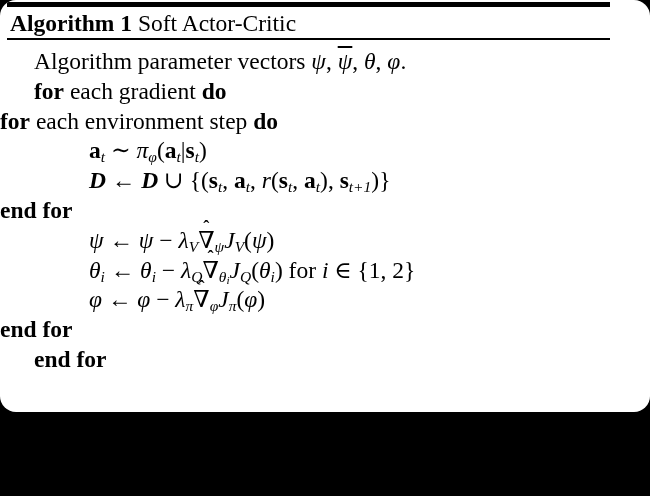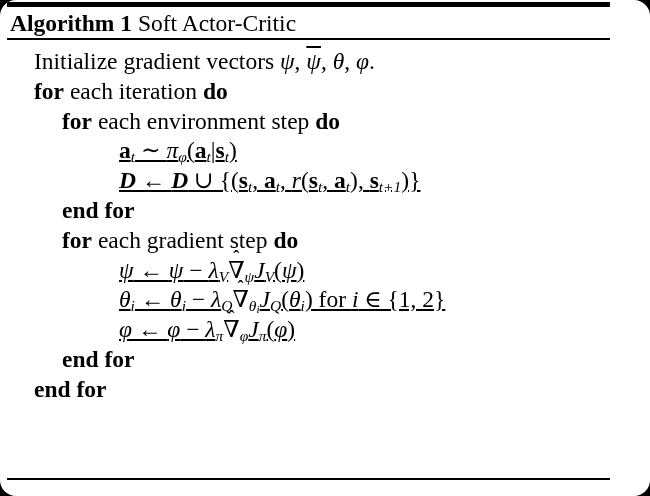--- a/index.html
+++ b/index.html
@@ -3,21 +3,21 @@
 <meta charset="utf-8">
 <style>
   html, body {
     margin: 0;
     padding: 0;
     background: var(--outside-bg, #000);
   }
   .page {
     position: relative;
     width: 650px;
-    height: 496px;
+    height: 412px;
     background: var(--page-bg, #fff);
     color: var(--text-color, #000);
     border-radius: 16px;
     overflow: hidden;
     font-family: "Liberation Serif", "DejaVu Serif", "DejaVu Sans", serif;
   }
   .rule {
     position: absolute;
     left: 7px;
     width: 603px;
@@ -40,22 +40,22 @@
     left: 0;
     right: 0;
     font-size: 23.5px;
   }
   .algo-line {
     line-height: 29.8px;
     height: 29.8px;
     white-space: pre;
   }
   .ind0 { padding-left: 34px; }
-  .ind1 { padding-left: 62px; }
-  .ind2 { padding-left: 119px; text-decoration: underline; }
+  .ind1 { }
+  .ind2 { padding-left: 89px; }
   .rb  { font-weight: bold; }
   .it  { font-style: italic; }
   .cal { font-style: italic; font-weight: bold; }
   .sub {
     font-size: 0.66em;
     vertical-align: -0.28em;
   }
   .ssub {
     font-size: 0.48em;
     vertical-align: -0.52em;
@@ -76,27 +76,26 @@
   }
 </style>
 </head>
 <body>
 
 <div class="page">
   <div class="rule rule-thick"></div>
   <div class="algo-title"><span class="rb">Algorithm 1</span> <span>Soft Actor-Critic</span></div>
   <div class="rule rule-thin"></div>
   <div class="algo-body">
-      <div class="algo-line ind0"><span>Initialize gradient vectors </span><span class="it">ψ</span><span>, </span><span class="it bar">ψ</span><span>, </span><span class="it">θ</span><span>, </span><span class="it">φ</span><span>.</span></div>
-      <div class="algo-line ind0"><span class="rb">for</span><span> each iteration </span><span class="rb">do</span></div>
+      <div class="algo-line ind0"><span>Algorithm parameter vectors </span><span class="it">ψ</span><span>, </span><span class="it bar">ψ</span><span>, </span><span class="it">θ</span><span>, </span><span class="it">φ</span><span>.</span></div>
+      <div class="algo-line ind0"><span class="rb">for</span><span> each gradient </span><span class="rb">do</span></div>
       <div class="algo-line ind1"><span class="rb">for</span><span> each environment step </span><span class="rb">do</span></div>
       <div class="algo-line ind2"><span class="rb">a</span><span class="it sub">t</span><span> ∼ </span><span class="it">π</span><span class="it sub">φ</span><span>(</span><span class="rb">a</span><span class="it sub">t</span><span>|</span><span class="rb">s</span><span class="it sub">t</span><span>)</span></div>
       <div class="algo-line ind2"><span class="cal">D</span><span> ← </span><span class="cal">D</span><span> ∪ {(</span><span class="rb">s</span><span class="it sub">t</span><span>, </span><span class="rb">a</span><span class="it sub">t</span><span>, </span><span class="it">r</span><span>(</span><span class="rb">s</span><span class="it sub">t</span><span>, </span><span class="rb">a</span><span class="it sub">t</span><span>), </span><span class="rb">s</span><span class="it sub">t+1</span><span>)}</span></div>
       <div class="algo-line ind1"><span class="rb">end for</span></div>
-      <div class="algo-line ind1"><span class="rb">for</span><span> each gradient step </span><span class="rb">do</span></div>
       <div class="algo-line ind2"><span class="it">ψ</span><span> ← </span><span class="it">ψ</span><span> − </span><span class="it">λ</span><span class="it sub">V</span><span class="hat"><span class="hat-mark">ˆ</span><span>∇</span></span><span class="it sub">ψ</span><span class="it">J</span><span class="it sub">V</span><span>(</span><span class="it">ψ</span><span>)</span></div>
       <div class="algo-line ind2"><span class="it">θ</span><span class="it sub">i</span><span> ← </span><span class="it">θ</span><span class="it sub">i</span><span> − </span><span class="it">λ</span><span class="it sub">Q</span><span class="hat"><span class="hat-mark">ˆ</span><span>∇</span></span><span class="it sub">θ</span><span class="it ssub">i</span><span class="it">J</span><span class="it sub">Q</span><span>(</span><span class="it">θ</span><span class="it sub">i</span><span>) for </span><span class="it">i</span><span> ∈ {1, 2}</span></div>
       <div class="algo-line ind2"><span class="it">φ</span><span> ← </span><span class="it">φ</span><span> − </span><span class="it">λ</span><span class="it sub">π</span><span class="hat"><span class="hat-mark">ˆ</span><span>∇</span></span><span class="it sub">φ</span><span class="it">J</span><span class="it sub">π</span><span>(</span><span class="it">φ</span><span>)</span></div>
       <div class="algo-line ind1"><span class="rb">end for</span></div>
       <div class="algo-line ind0"><span class="rb">end for</span></div>
     </div>
   <div class="rule rule-bottom"></div>
 </div>
 
 </body></html>

